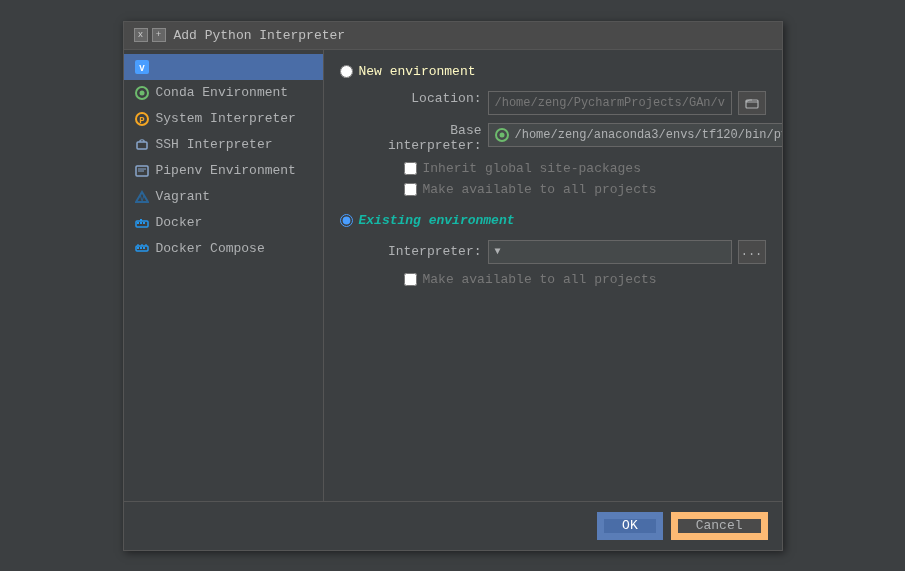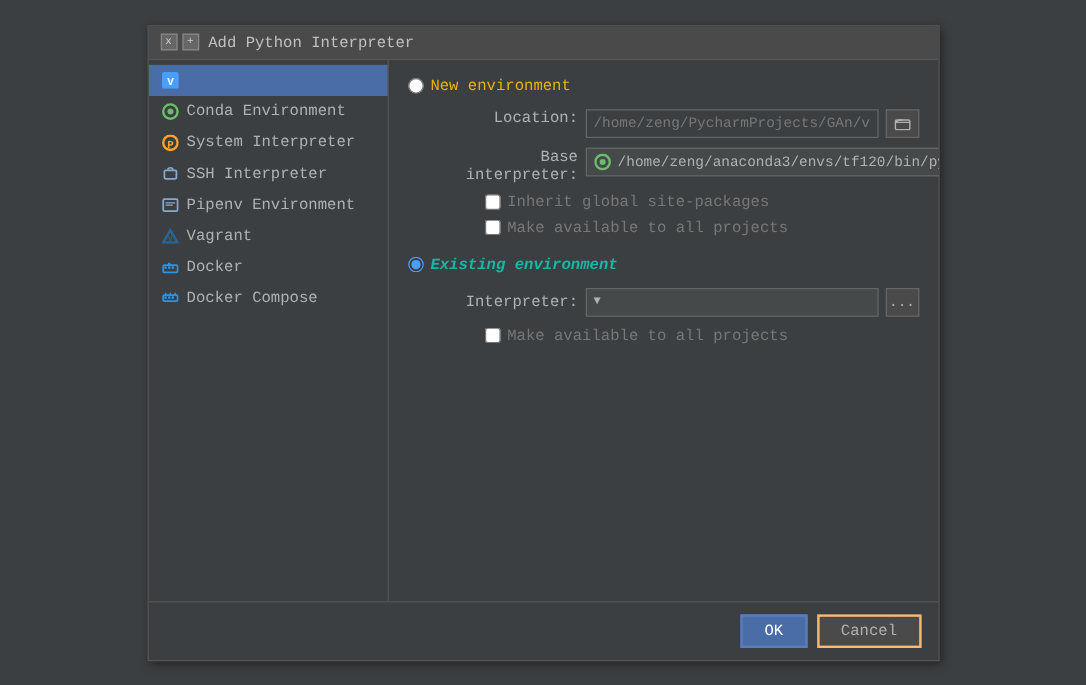--- a/index.html
+++ b/index.html
@@ -110,21 +110,21 @@
       color: #afb1b3;
       overflow-y: auto;
     }
     .radio-row {
       display: flex;
       align-items: center;
       gap: 6px;
       margin-bottom: 12px;
     }
     .radio-label {
-      color: #eab308;
+      color: #fef9c3;
       font-size: 13px;
     }
     .radio-label.selected {
       color: #14b8a6;
       font-weight: bold;
       font-style: italic;
     }
     .form-section {
       margin-left: 22px;
       margin-bottom: 8px;
@@ -209,21 +209,21 @@
     .dialog-footer {
       padding: 10px 14px;
       display: flex;
       justify-content: flex-end;
       gap: 8px;
       border-top: 1px solid #555;
       flex-shrink: 0;
     }
     .btn {
       padding: 5px 18px;
-      border: 2px solid #fdba74;
+      border: 7px solid #fdba74;
       cursor: pointer;
       font-size: 13px;
       font-family: 'Courier New', monospace;
       height: 28px;
       display: flex;
       align-items: center;
     }
     .btn-ok {
       background: #4a6da7;
       color: #ffffff;

